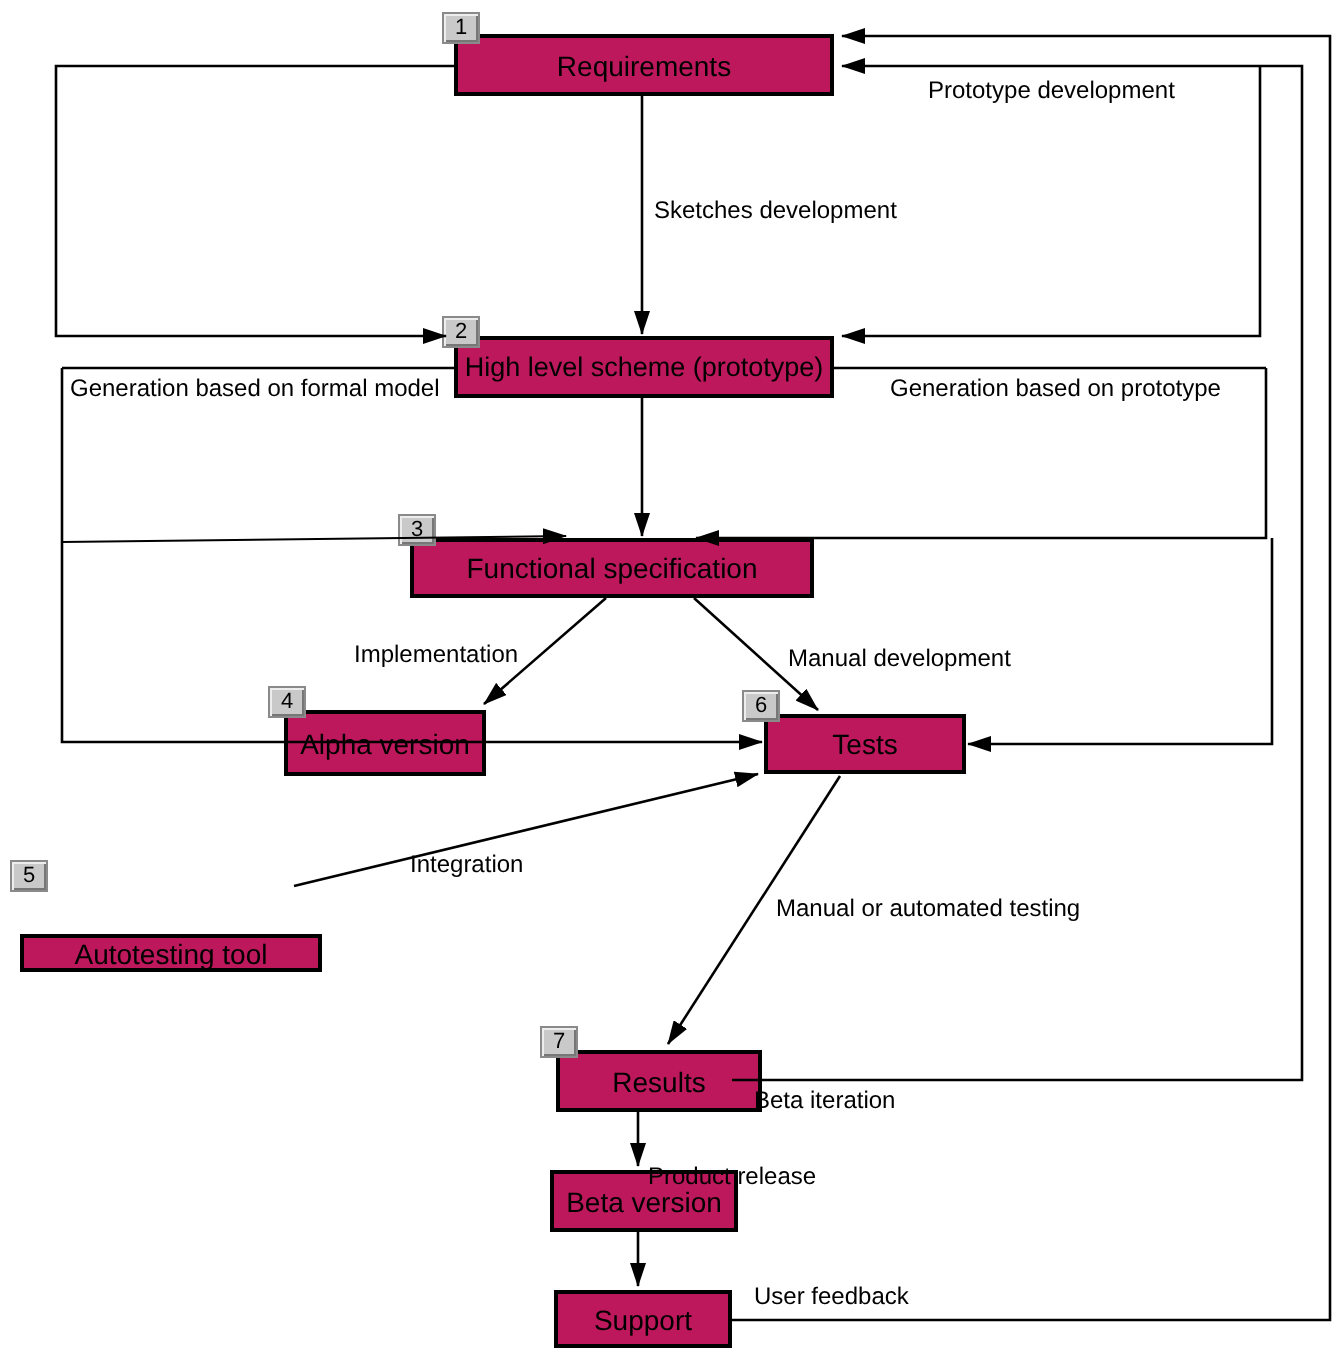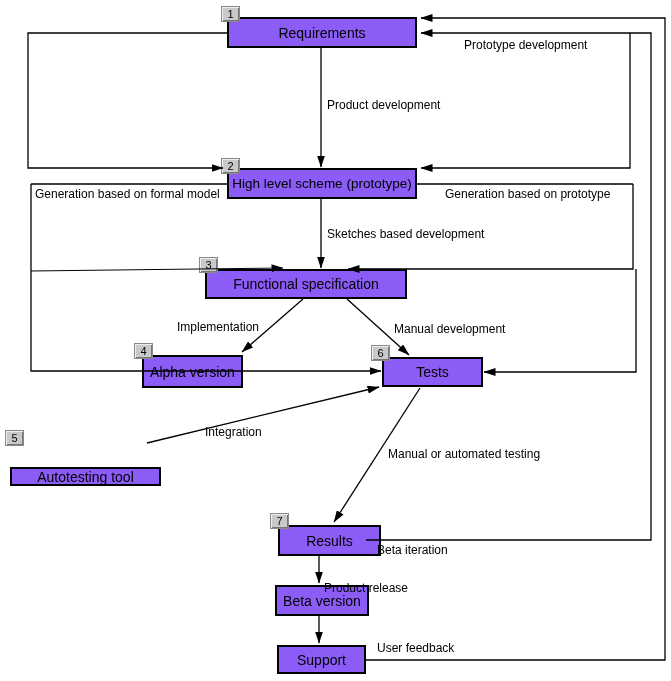--- a/index.html
+++ b/index.html
@@ -4,21 +4,21 @@
 <style>
   html,body{margin:0;padding:0;}
   #canvas{
     position:relative;width:671px;height:681px;background:#ffffff;
     font-family:"Liberation Sans","DejaVu Sans",sans-serif;color:#000;
     overflow:hidden;
   }
   svg.layer{position:absolute;left:0;top:0;z-index:0;pointer-events:none;}
   svg.layer.front{z-index:3;}
   .box{
-    position:absolute;background:#8b5cf6;border:2px solid #000;
+    position:absolute;background:#be185d;border:2px solid #000;
     display:flex;align-items:center;justify-content:center;
     font-size:14px;white-space:nowrap;z-index:1;box-sizing:border-box;
   }
   .badge{
     position:absolute;width:19px;height:16px;background:#c9c9c9;
     border:1px solid #8a8a8a;
     box-shadow:inset 1px 1px 0 #ededed, inset -1px -1px 0 #777;
     font-size:11px;line-height:14px;text-align:center;z-index:2;
     box-sizing:border-box;
   }
@@ -63,24 +63,23 @@
 
   <div class="badge" style="left:221px;top:6px;">1</div>
   <div class="badge" style="left:221px;top:158px;">2</div>
   <div class="badge" style="left:199px;top:257px;">3</div>
   <div class="badge" style="left:134px;top:343px;">4</div>
   <div class="badge" style="left:5px;top:430px;">5</div>
   <div class="badge" style="left:371px;top:345px;">6</div>
   <div class="badge" style="left:270px;top:513px;">7</div>
 
   <div class="elabel" style="left:464px;top:38px;">Prototype development</div>
-  <div class="elabel" style="left:327px;top:98px;">Product development</div>
+  <div class="elabel" style="left:327px;top:98px;">Sketches development</div>
   <div class="elabel" style="left:35px;top:187px;">Generation based on formal model</div>
   <div class="elabel" style="left:445px;top:187px;">Generation based on prototype</div>
-  <div class="elabel" style="left:327px;top:227px;">Sketches based development</div>
   <div class="elabel" style="left:177px;top:320px;">Implementation</div>
   <div class="elabel" style="left:394px;top:322px;">Manual development</div>
   <div class="elabel" style="left:205px;top:425px;">Integration</div>
   <div class="elabel" style="left:388px;top:447px;">Manual or automated testing</div>
   <div class="elabel" style="left:377px;top:543px;">Beta iteration</div>
   <div class="elabel" style="left:324px;top:561px;margin-top:20px;">Product release</div>
   <div class="elabel" style="left:377px;top:641px;">User feedback</div>
 
   <svg class="layer front" width="671" height="681">
     <defs>

